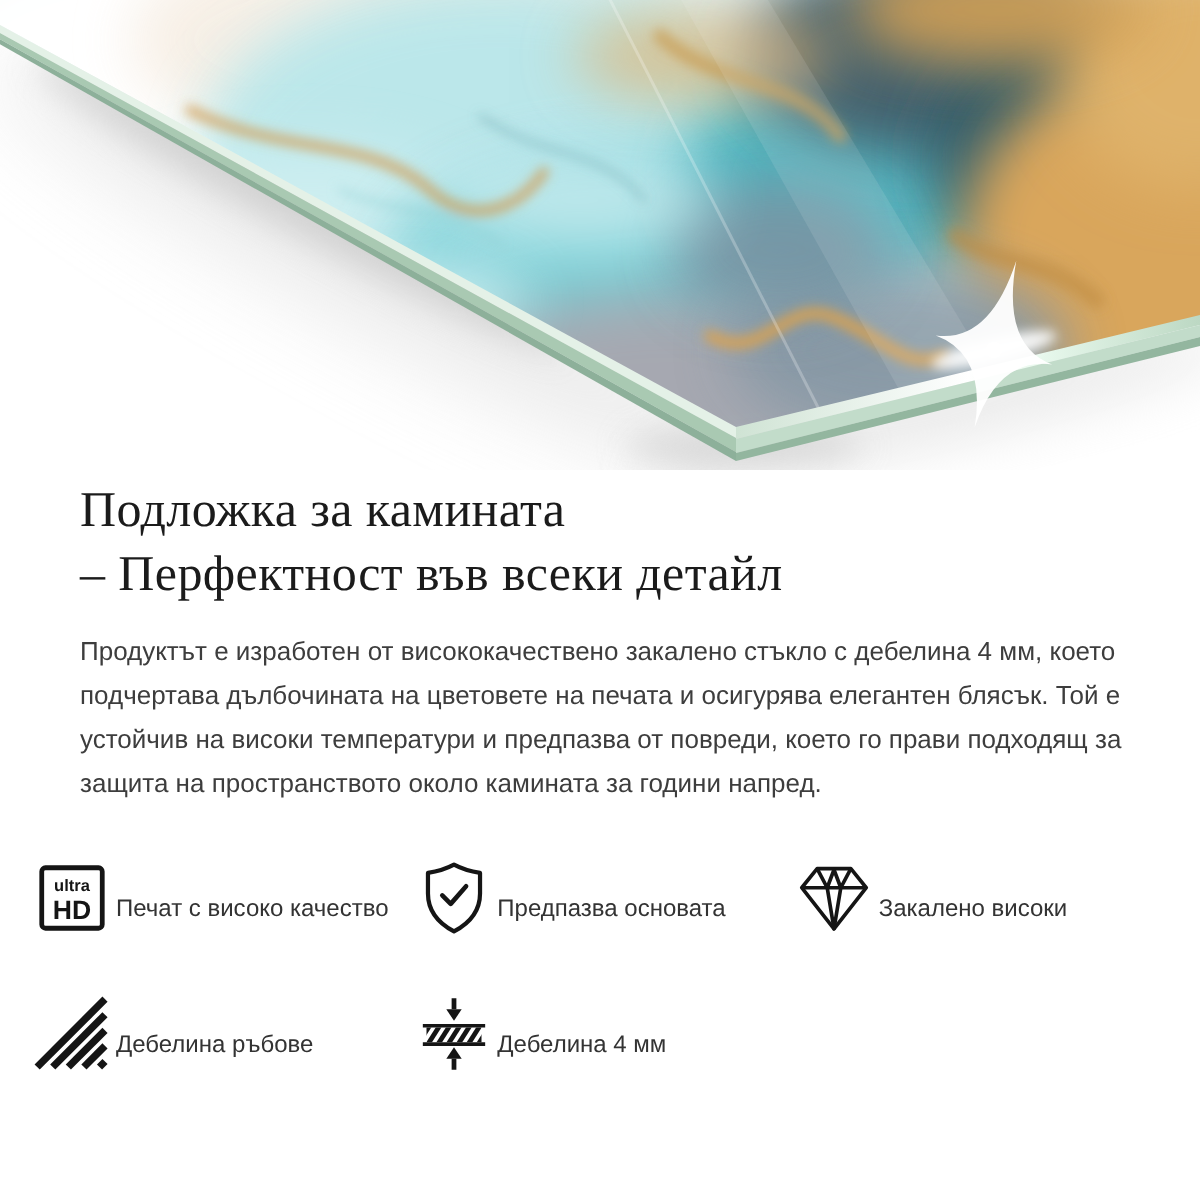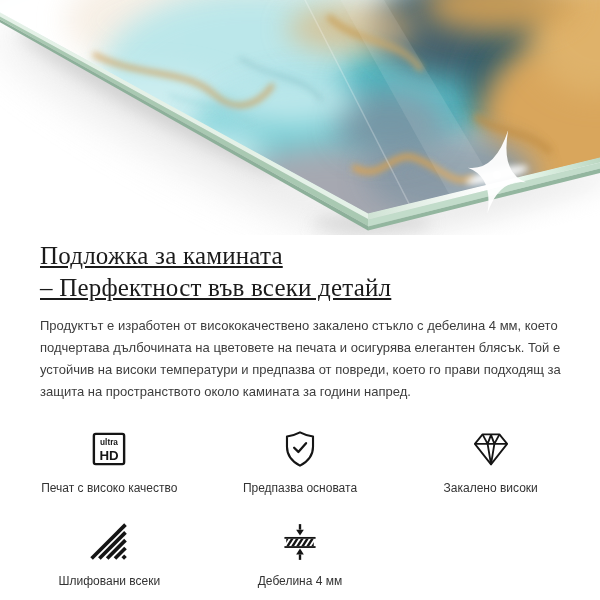--- a/index.html
+++ b/index.html
@@ -14,38 +14,37 @@
   .hero svg{display:block;}
   .content{padding:0 34px 0 40px;}
   h1{
     margin:5px 0 12px;
     font-family:"Liberation Serif","DejaVu Serif",serif;
     font-weight:400;
     font-size:25px;
     line-height:31.5px;
     letter-spacing:.2px;
     color:var(--text-heading,#1b1b1b);
-    text-decoration:underline;
   }
   .desc{
     margin:10px 0 14px;
     font-size:13px;
     line-height:22px;
     max-width:522px;
     color:var(--text-body,#3d3d3d);
   }
   .features{
     margin-top:8px;
     padding:0 14px;
     display:grid;
     grid-template-columns:repeat(3,1fr);
     row-gap:14px;
   }
   .feature{
-    display:flex;flex-direction:column;align-items:center;
+    display:flex;flex-direction:row;align-items:center;
     padding-top:10px;
   }
   .ficon{
     width:44px;height:44px;display:block;
     color:var(--icon,#151515);
   }
   .flabel{
     margin-top:10px;
     font-size:12px;
     line-height:15px;
@@ -185,21 +184,21 @@
     <div class="feature">
       <svg class="ficon" viewBox="0 0 48 48">
         <g stroke="currentColor" stroke-width="4">
           <line x1="5" y1="42" x2="42" y2="5"></line>
           <line x1="13.5" y1="42" x2="42" y2="13.5"></line>
           <line x1="22" y1="42" x2="42" y2="22"></line>
           <line x1="30.5" y1="42" x2="42" y2="30.5"></line>
           <line x1="39" y1="42" x2="42" y2="39"></line>
         </g>
       </svg>
-      <span class="flabel">Шлифовани всеки</span>
+      <span class="flabel">Дебелина ръбове</span>
     </div>
 
     <div class="feature">
       <svg class="ficon" viewBox="0 0 48 48">
         <defs>
             <clipPath id="barClip">
               <rect x="9" y="20.5" width="30" height="8"></rect>
             </clipPath>
           </defs>
         <g clip-path="url(#barClip)" stroke="currentColor" stroke-width="2.6">

